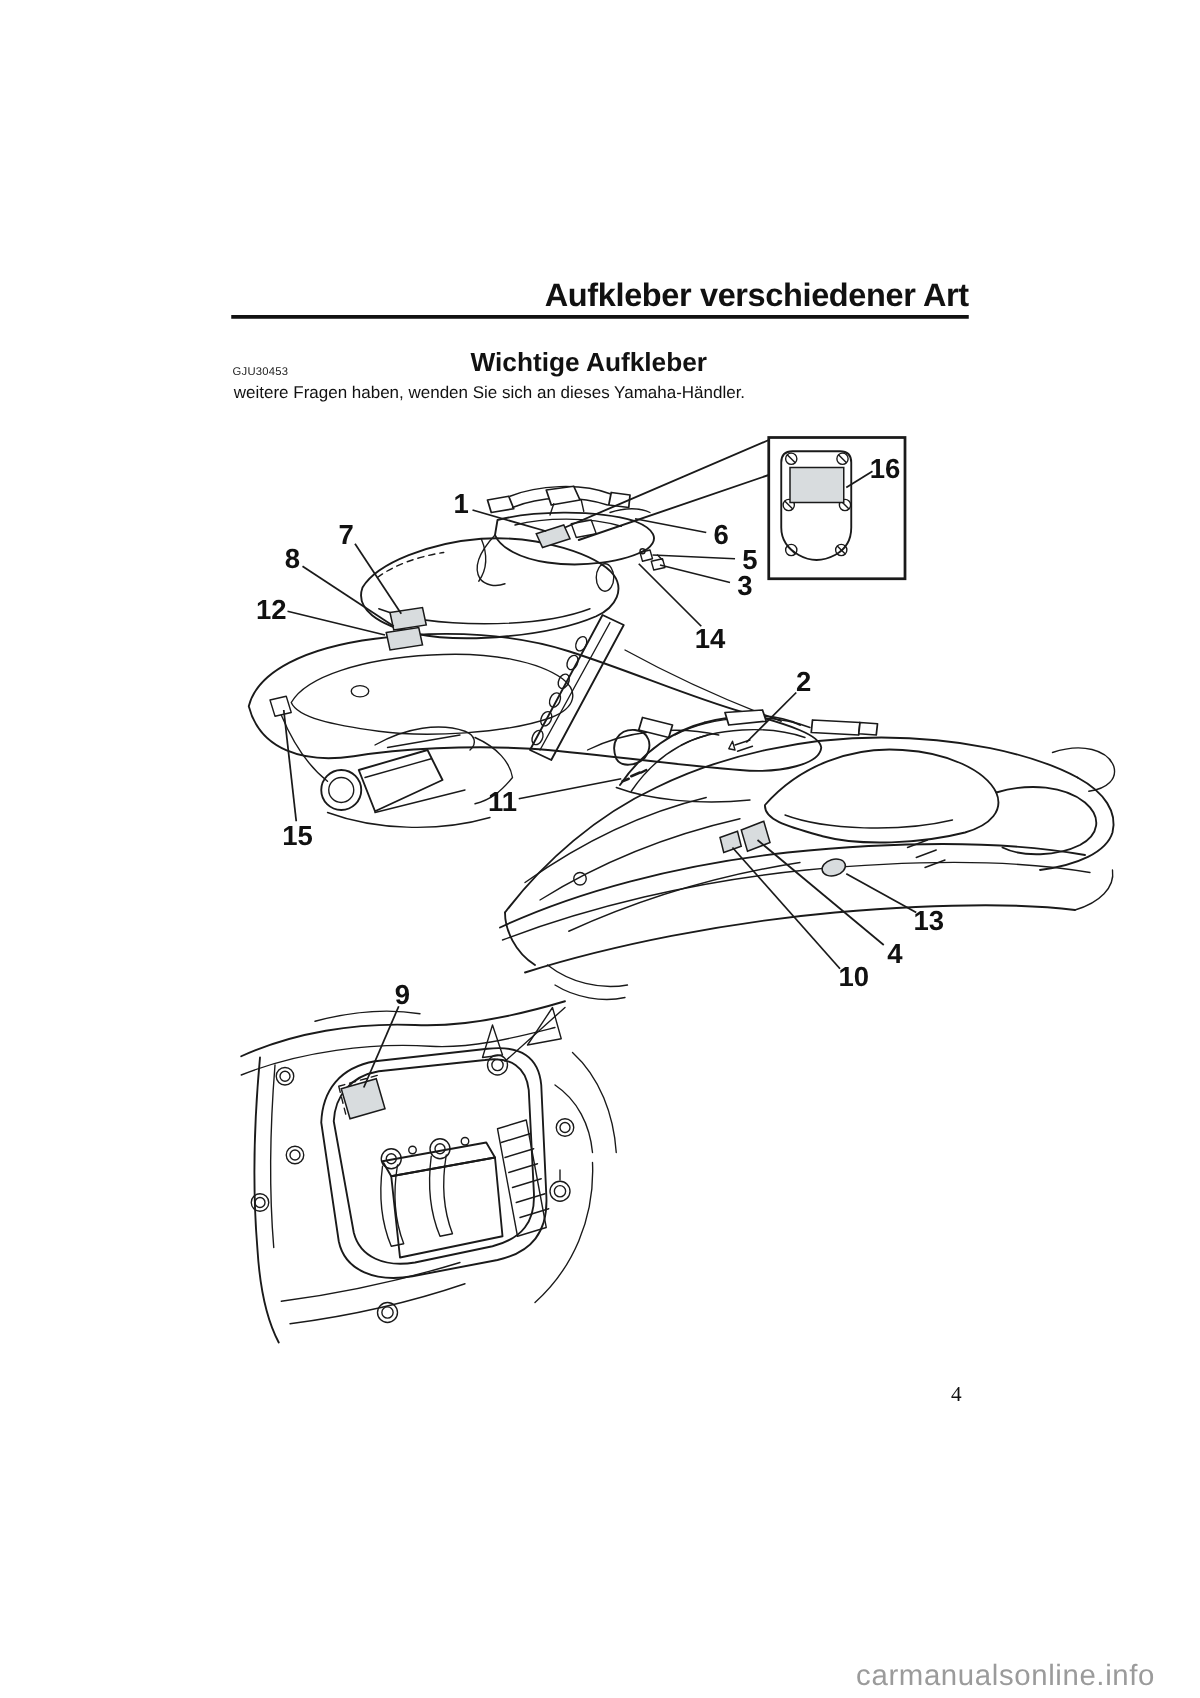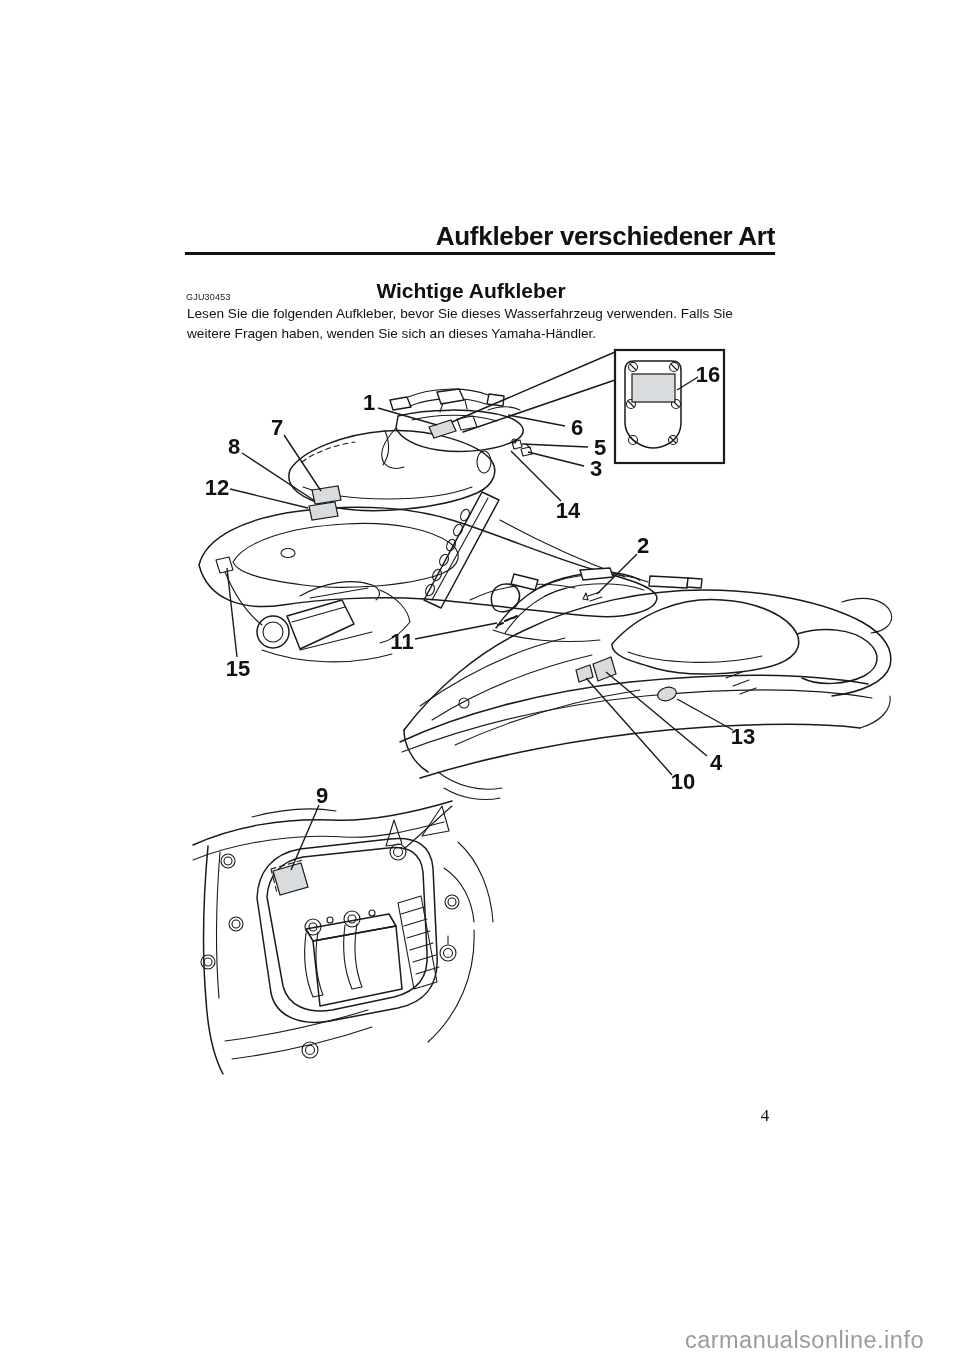--- a/index.html
+++ b/index.html
@@ -57,21 +57,20 @@
 <body>
 
 <div class="page">
 
   <div class="header-title">Aufkleber verschiedener Art</div>
   <div class="header-rule"></div>
   <div class="section-code">GJU30453</div>
   <div class="section-title">Wichtige Aufkleber</div>
 
   <div class="body-text">
-    <div>Lesen Sie die folgenden Aufkleber, bevor Sie dieses Wasserfahrzeug verwenden. Falls Sie</div>
     <div>weitere Fragen haben, wenden Sie sich an dieses Yamaha-Händler.</div>
   </div>
 
   <svg class="diagram" viewBox="0 0 960 1358" xmlns="http://www.w3.org/2000/svg">
 
     <g>
 
       <path class="art-fill" d="M390,400 l17,-3 4,10 -18,3 z"></path>
       <path class="art-fill" d="M489,394 l15,2 -1,10 -16,-2 z"></path>
       <path class="art-thin" d="M408,397 C430,388 465,386 488,395"></path>

